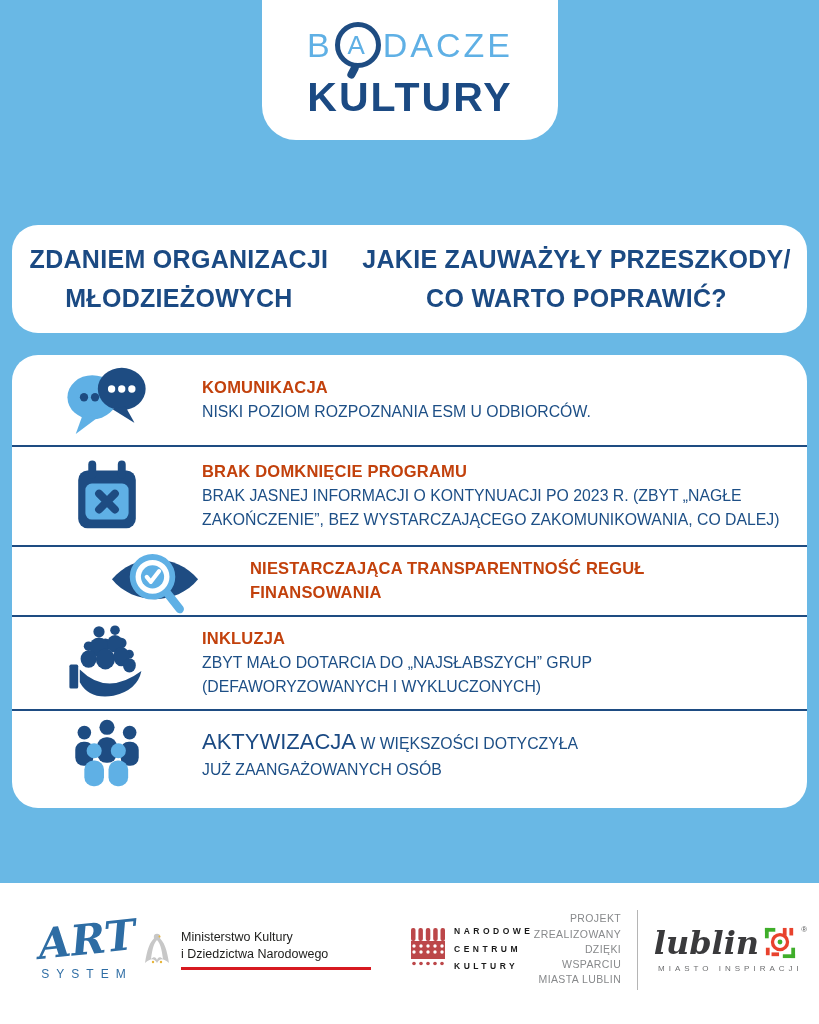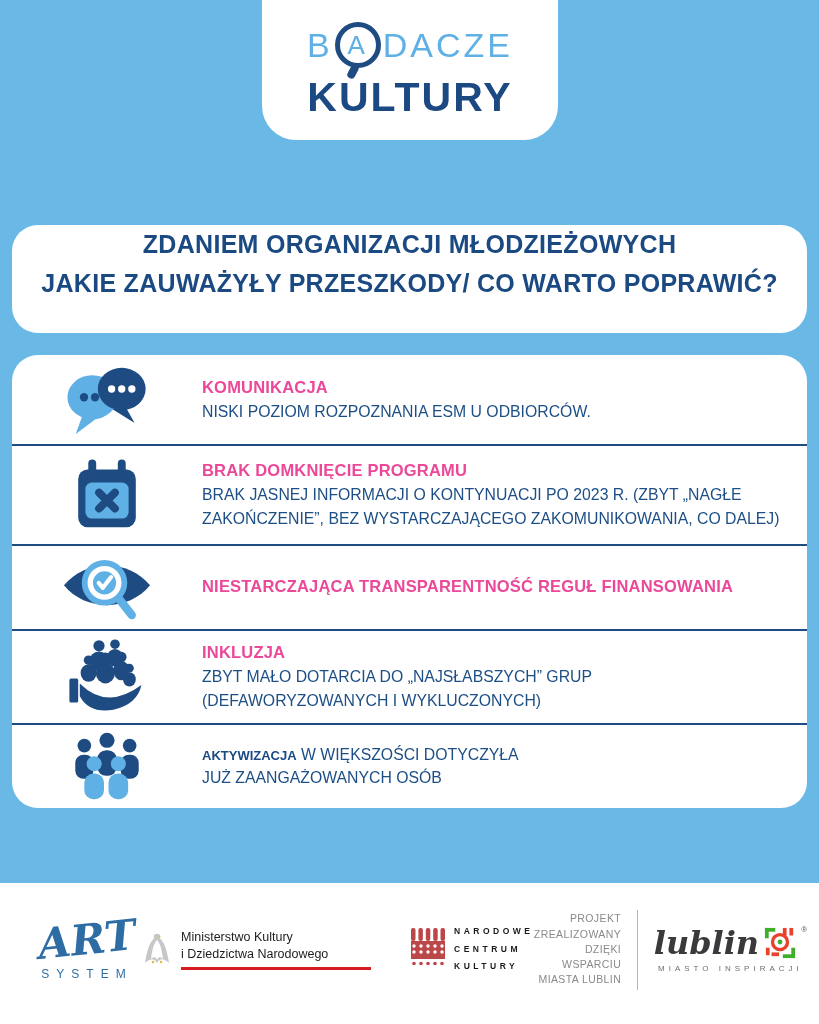--- a/index.html
+++ b/index.html
@@ -13,35 +13,35 @@
                border-radius:0 0 34px 34px; display:flex; flex-direction:column; align-items:center; justify-content:center; }
   .logo-line1 { display:flex; align-items:center; color:#5FB0E5; font-size:34px; font-weight:400; letter-spacing:3px; line-height:1; }
   .logo-a-wrap { position:relative; width:46px; height:46px; margin:0 2px; }
   .logo-a-ring { position:absolute; left:0; top:0; width:46px; height:46px; border:5px solid #1E4C82; border-radius:50%;
                  display:flex; align-items:center; justify-content:center; font-size:26px; color:#5FB0E5; background:#fff; }
   .logo-a-handle { position:absolute; left:14px; bottom:-11px; width:8px; height:15px; background:#1E4C82; border-radius:4px; transform:rotate(28deg); }
   .logo-line2 { margin-top:9px; color:#1B4A83; font-size:41px; font-weight:800; letter-spacing:2px; line-height:1; }
 
   
   .title-card { position:absolute; left:12px; top:225px; width:795px; height:108px; background:#ffffff; border-radius:26px;
-                display:flex; flex-direction:column; align-items:center; justify-content:flex-start; }
+                display:flex; flex-direction:row; align-items:center; justify-content:flex-end; }
   .title-card .t-line { color:#1B4A83; font-size:25px; font-weight:800; letter-spacing:.3px; line-height:1.55; text-align:center; }
 
   
   .main-card { position:absolute; left:12px; top:355px; width:795px; height:453px; background:#ffffff; border-radius:26px;
                overflow:hidden; display:flex; flex-direction:column; }
   .row { display:flex; align-items:center; border-bottom:2px solid #1E4C82; }
   .row:last-child { border-bottom:none; }
-  .r1 { height:92px; } .r2 { height:100px; } .r3 { height:86px; } .r4 { height:94px; } .r5 { height:84px; }
+  .r1 { height:92px; } .r2 { height:100px; } .r3 { height:70px;padding-left:48px; } .r4 { height:94px; } .r5 { height:84px; }
   .icon-cell { width:190px; min-width:190px; display:flex; align-items:center; justify-content:center; }
   .text-cell { flex:1; padding-right:26px; }
-  .row-title { color:#ec4899; font-size:16.5px; font-weight:800; letter-spacing:.2px; line-height:1.45; }
+  .row-title { color:#c2410c; font-size:16.5px; font-weight:800; letter-spacing:.2px; line-height:1.45; }
   .row-body { color:#1D4F86; font-size:15.8px; font-weight:400; line-height:1.5; }
   .line { display:block; }
-  .inline-strong { color:#1B4A83; font-weight:700; font-size:13px;text-align:center; }
+  .inline-strong { color:#1B4A83; font-weight:400; font-size:22px;text-align:center; }
 
   
   .footer { position:absolute; left:0; top:883px; width:819px; height:141px; background:#ffffff;
             display:flex; align-items:center; justify-content:space-between; padding:0 30px 8px 38px; }
   .art-block { display:flex; flex-direction:column; align-items:center; }
   .art-script { font-family:"DejaVu Serif", serif; font-style:italic; font-weight:700; font-size:42px; color:#2E6DA4;
                 transform:rotate(-6deg); line-height:1; }
   .art-system { margin-top:6px; font-size:12px; letter-spacing:7px; color:#2E6DA4; }
 
   .gov-block { display:flex; flex-direction:column; margin-left:6px; }

